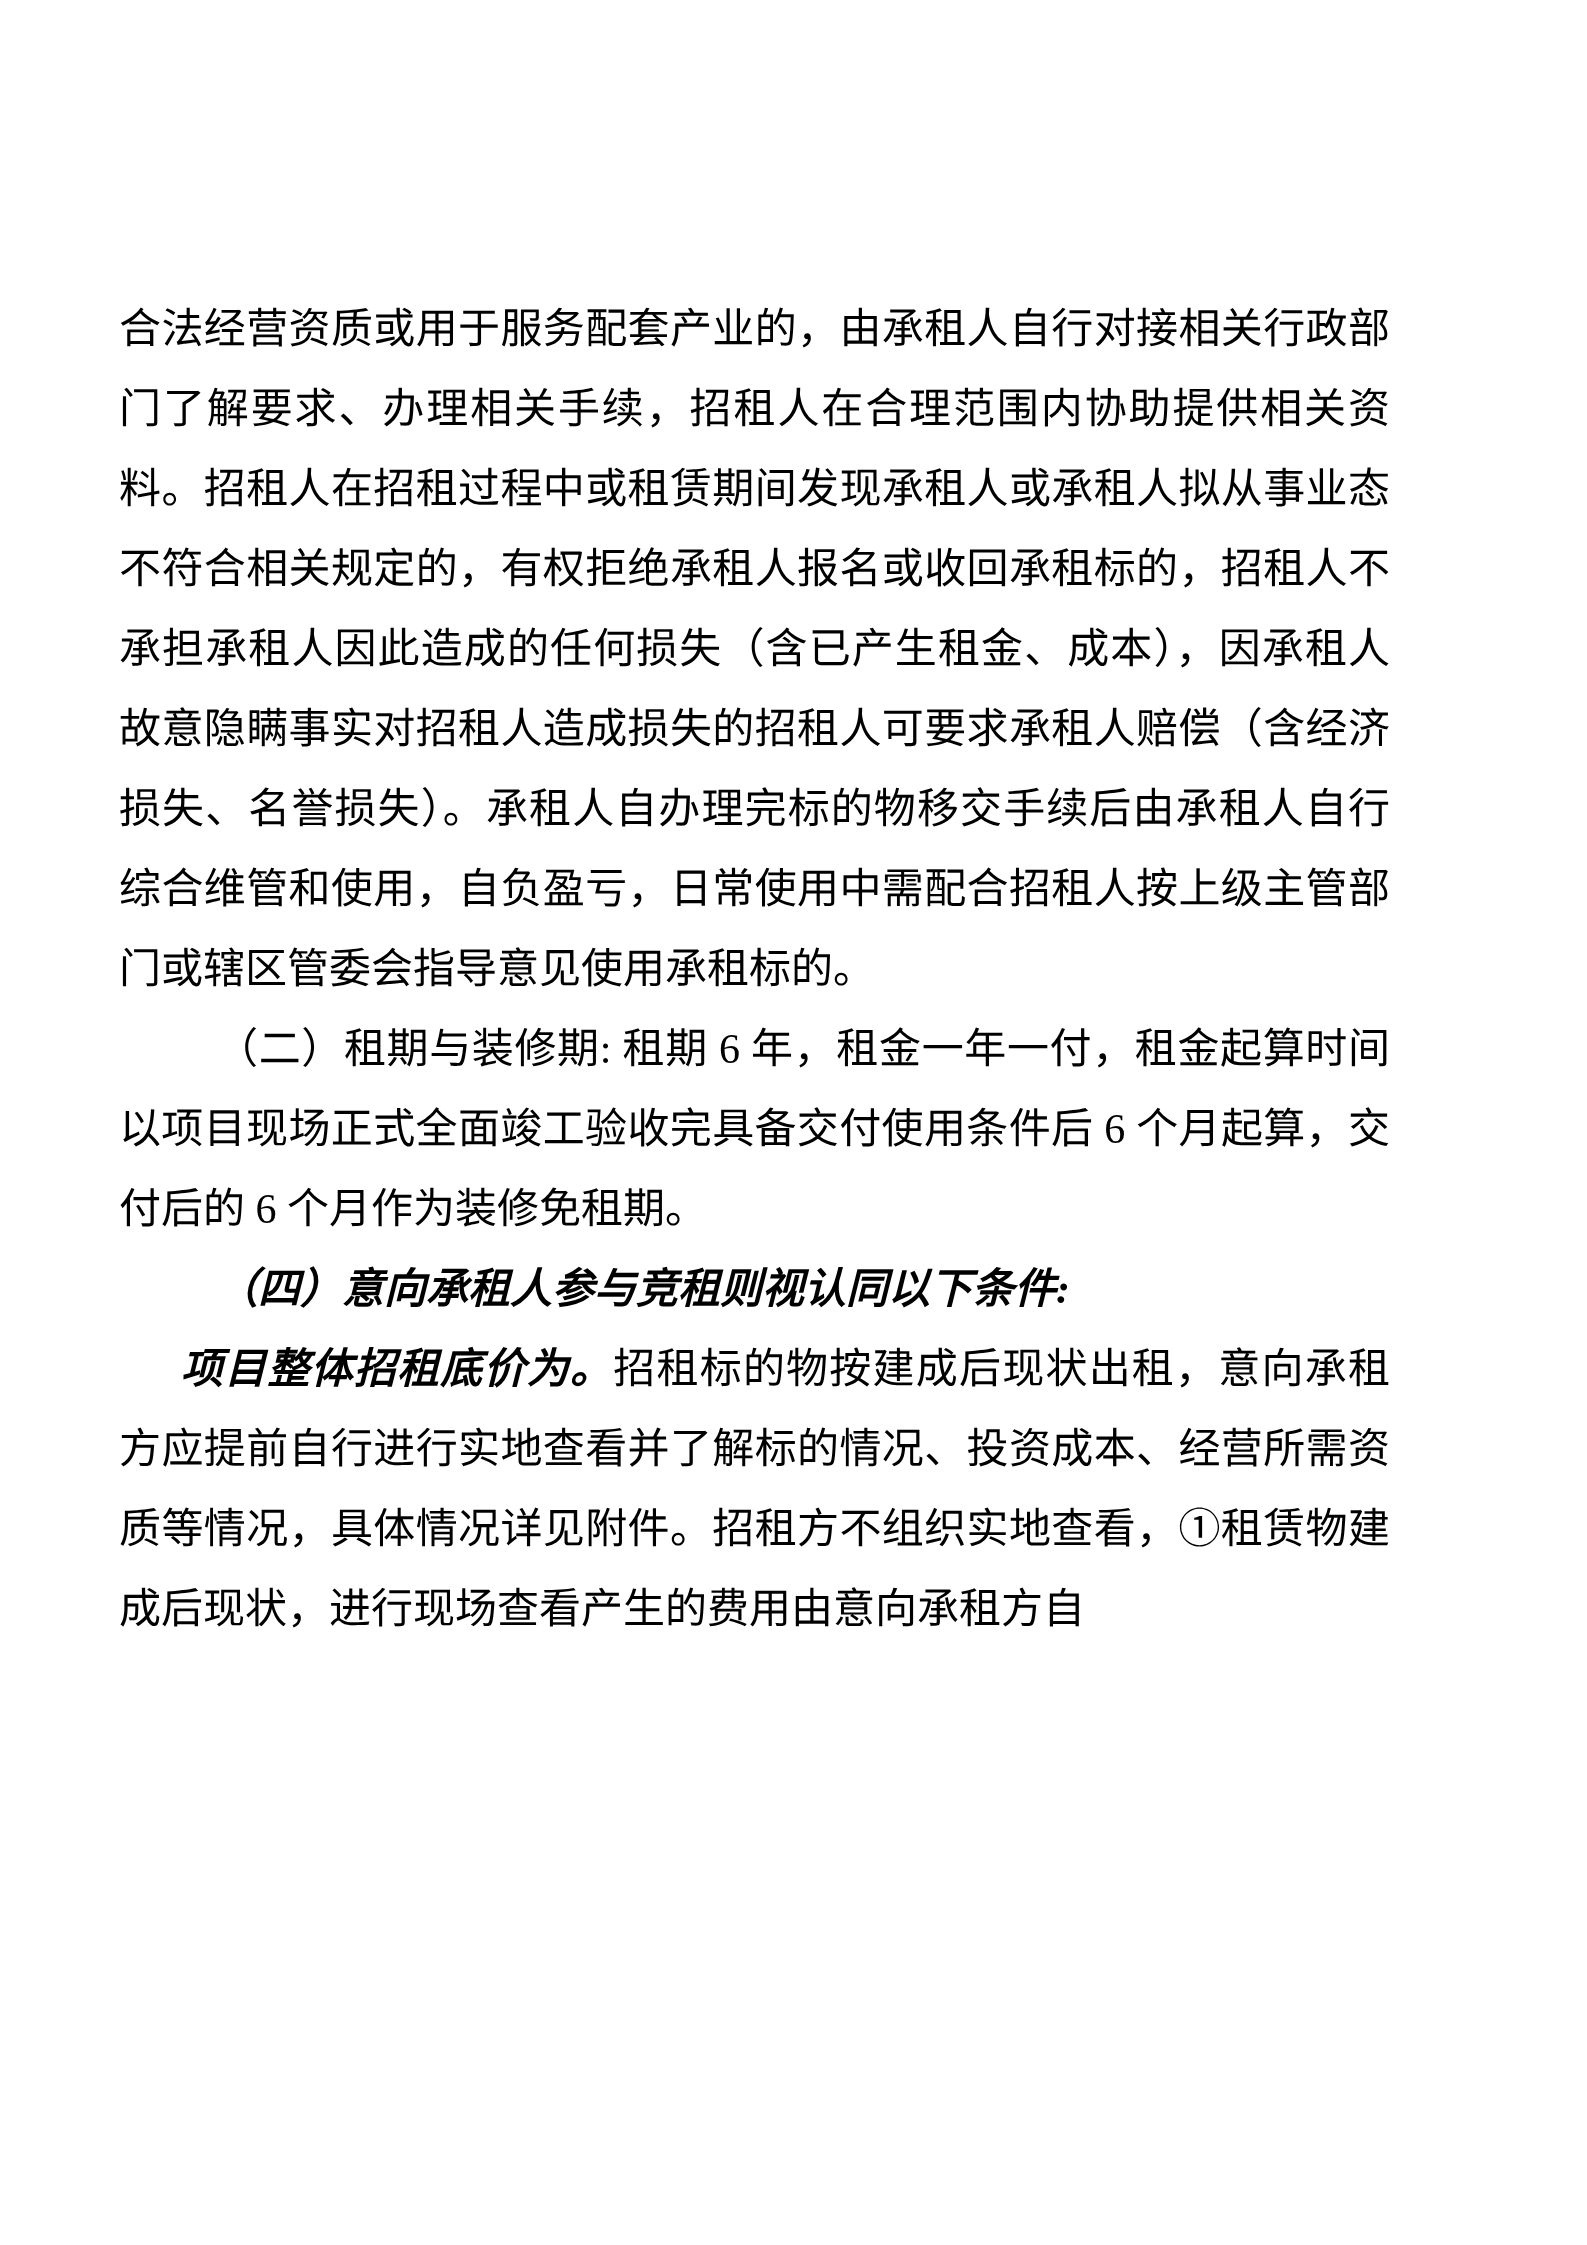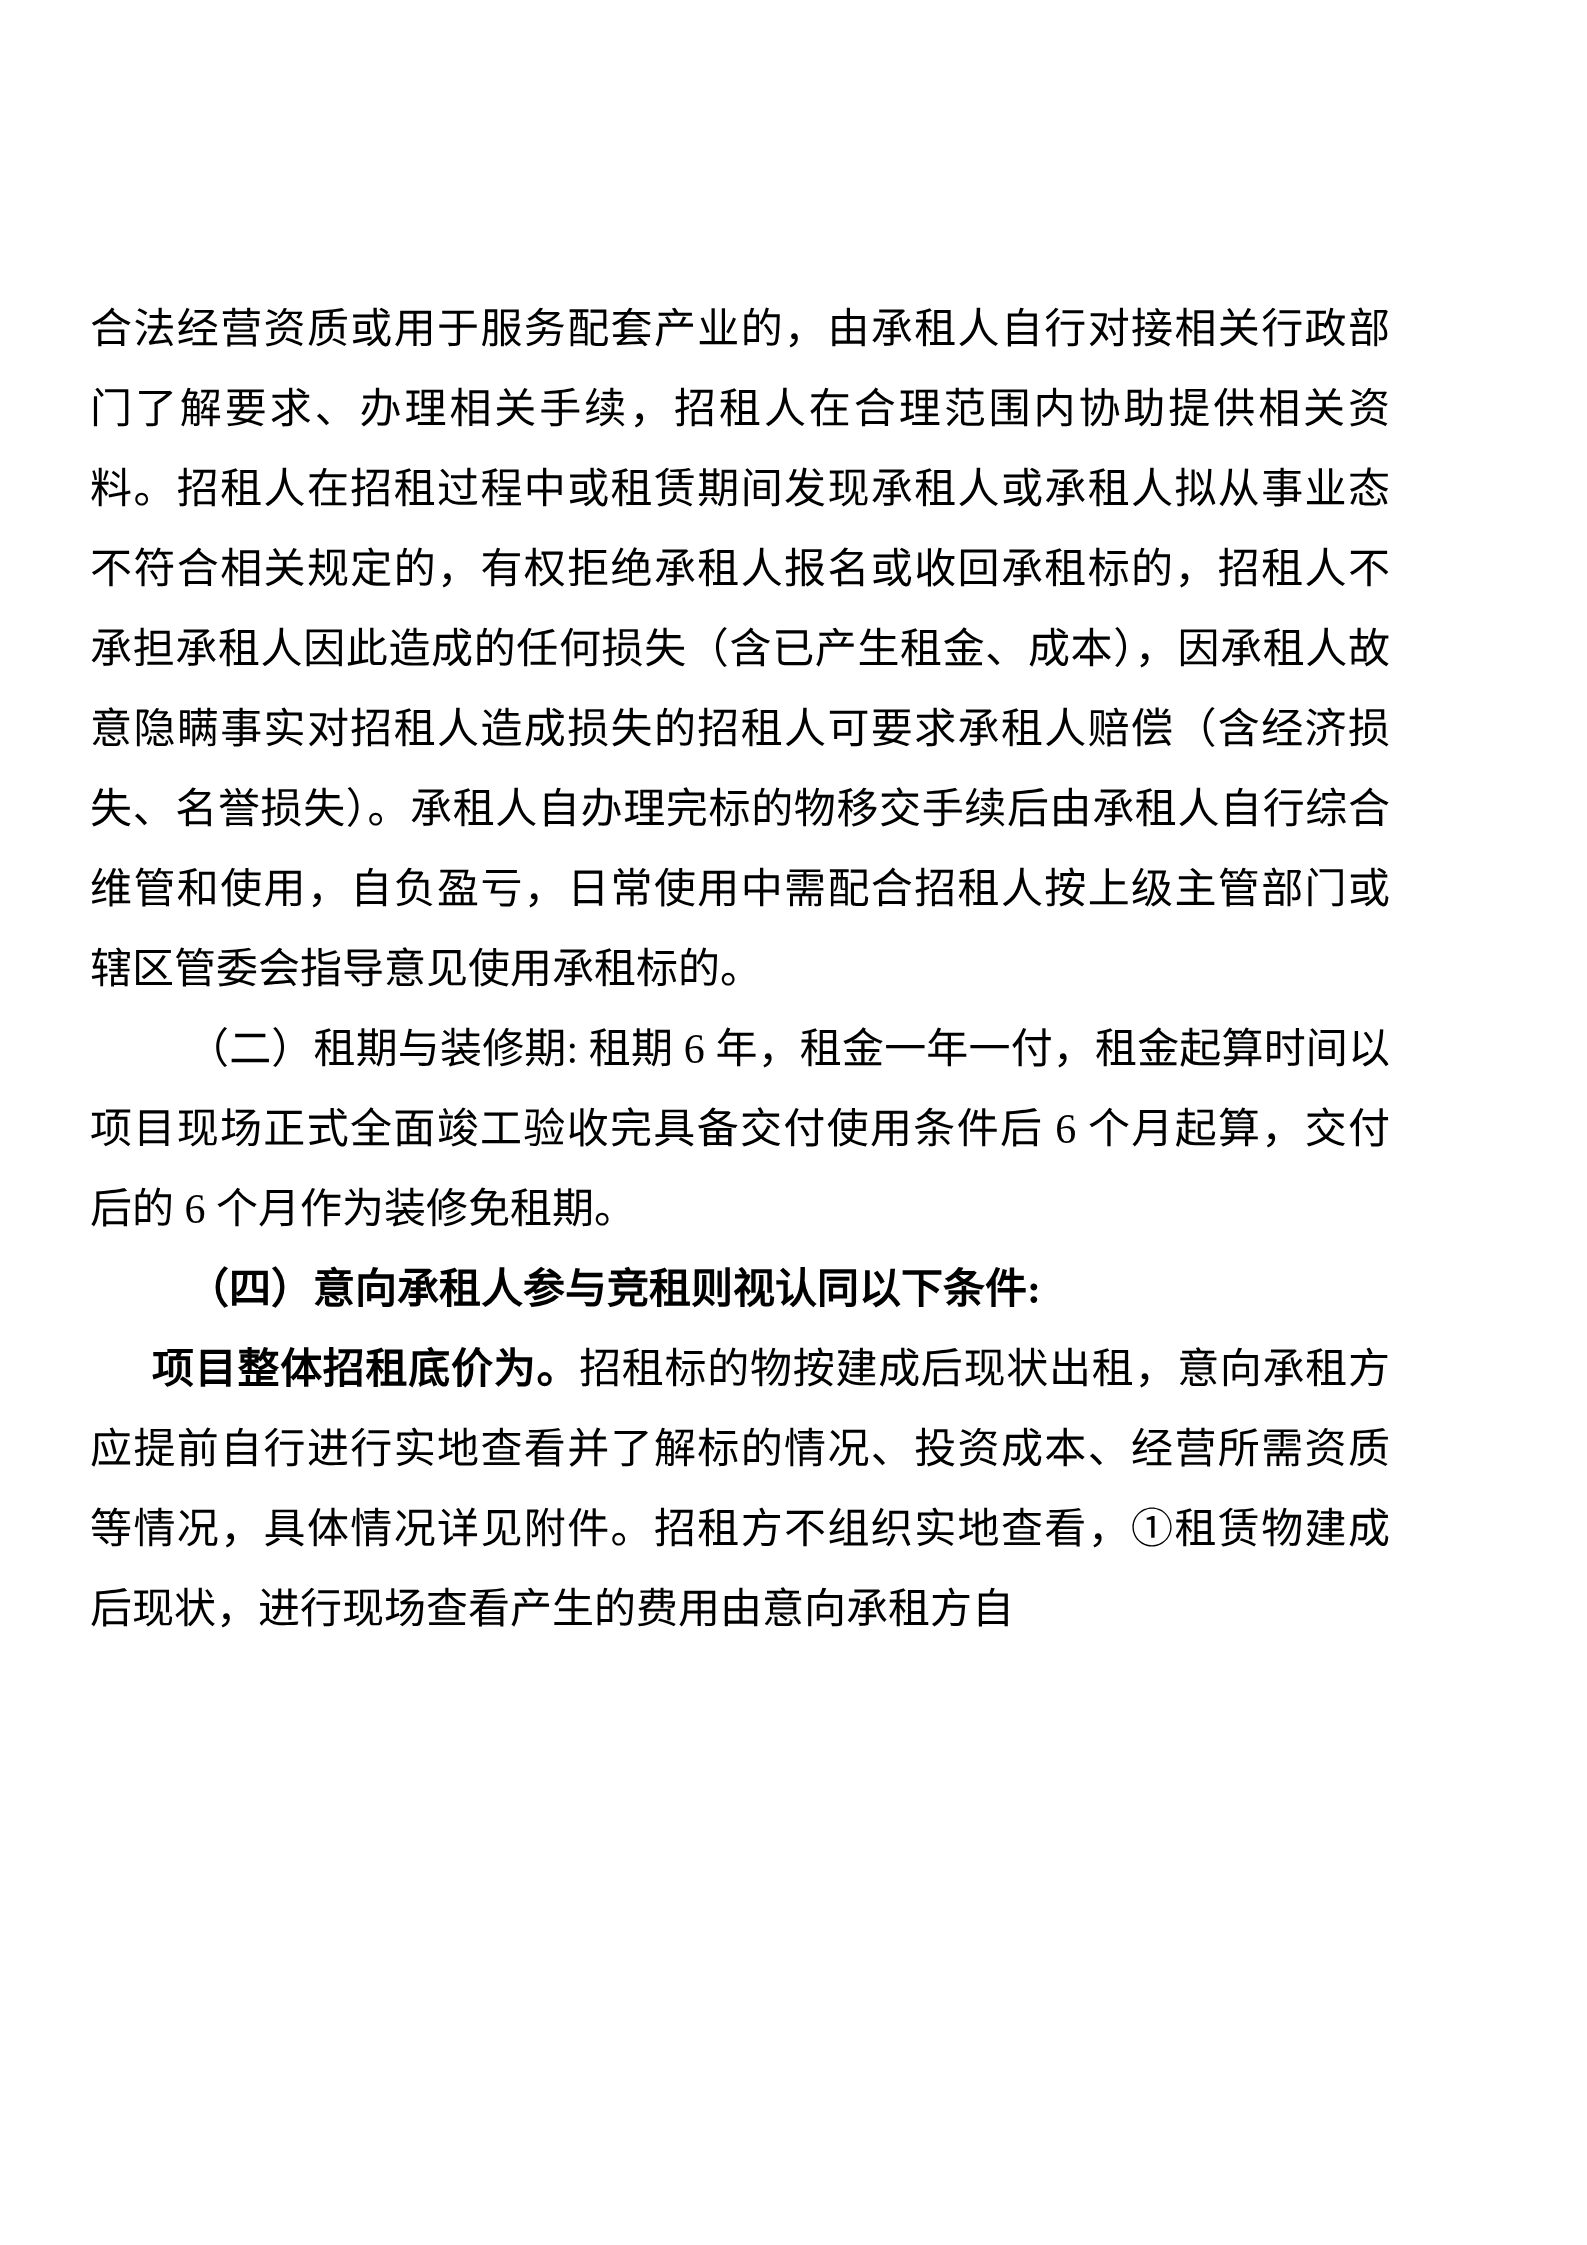--- a/index.html
+++ b/index.html
@@ -7,21 +7,21 @@
     padding: 0;
     background: #ffffff;
   }
   .page {
     position: relative;
     width: 1587px;
     height: 2245px;
     background: #ffffff;
     overflow: hidden;
     box-sizing: border-box;
-    padding: 289px 197px 0 90px;
+    padding: 289px 197px 0 119px;
   }
   .doc-body {
     font-family: "Liberation Serif", "DejaVu Serif", serif;
     font-size: 42px;
     line-height: 80px;
     color: #000000;
     text-align: justify;
     text-justify: inter-character;
   }
   .doc-body p {
@@ -29,20 +29,21 @@
     padding: 0;
   }
   .doc-body p.indent-2 {
     text-indent: 97px;
   }
   .doc-body p.indent-circ {
     text-indent: 62px;
   }
   .run-bold {
     font-weight: bold;
+    font-style: italic;
   }
 </style>
 </head>
 <body>
 
 <div class="page">
   <div class="doc-body" style="color: rgb(0, 0, 0);">
       <p><span>合法经营资质或用于服务配套产业的，由承租人自行对接相关行政部门了解要求、办理相关手续，招租人在合理范围内协助提供相关资料。招租人在招租过程中或租赁期间发现承租人或承租人拟从事业态不符合相关规定的，有权拒绝承租人报名或收回承租标的，招租人不承担承租人因此造成的任何损失（含已产生租金、成本），因承租人故意隐瞒事实对招租人造成损失的招租人可要求承租人赔偿（含经济损失、名誉损失）。承租人自办理完标的物移交手续后由承租人自行综合维管和使用，自负盈亏，日常使用中需配合招租人按上级主管部门或辖区管委会指导意见使用承租标的。</span></p>
       <p class="indent-2"><span>（二）租期与装修期: 租期 6 年，租金一年一付，租金起算时间以项目现场正式全面竣工验收完具备交付使用条件后 6 个月起算，交付后的 6 个月作为装修免租期。</span></p>
       <p class="indent-2"><span class="run-bold">（四）意向承租人参与竞租则视认同以下条件:</span></p>

